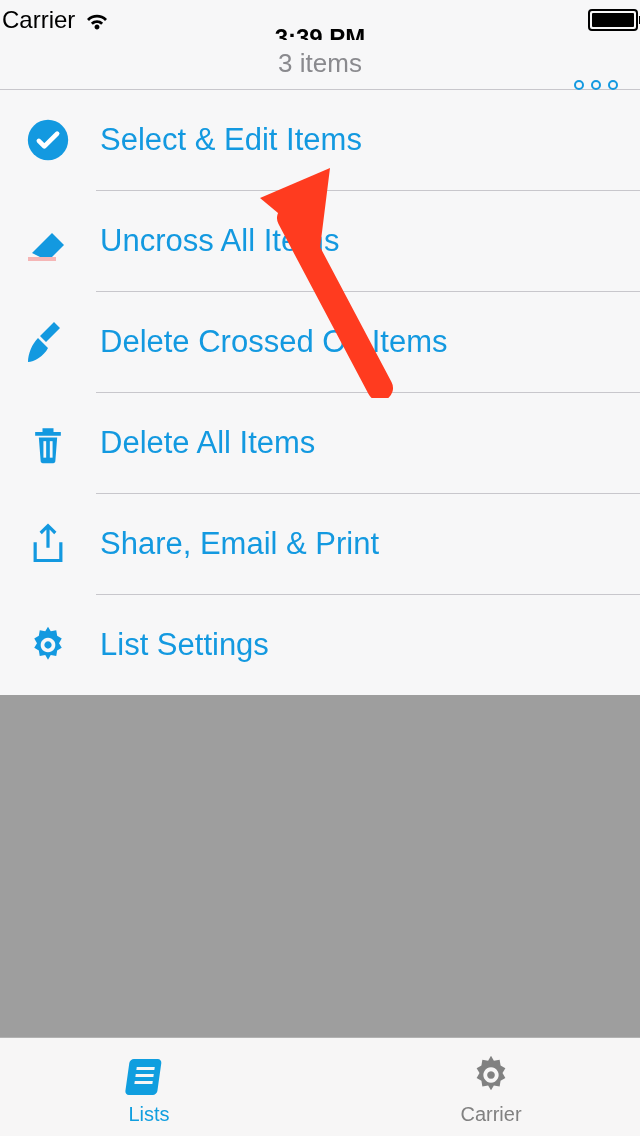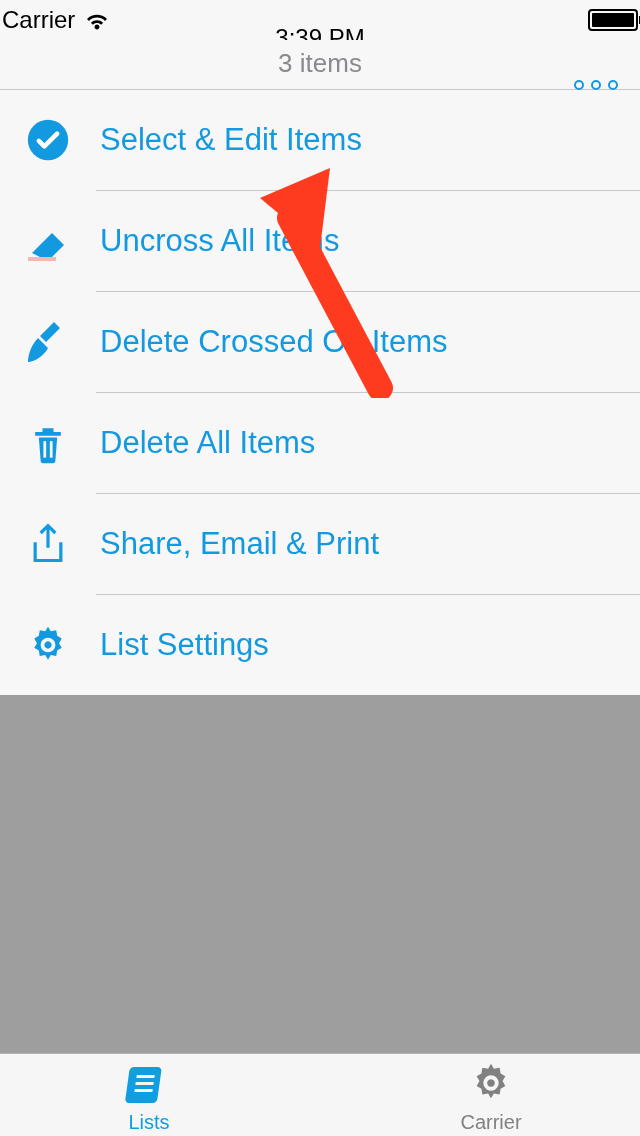--- a/index.html
+++ b/index.html
@@ -15,21 +15,21 @@
       height: 40px;
       background: #f7f7f8;
       display: flex;
       align-items: center;
       justify-content: space-between;
       padding: 0 2px;
       font-size: 24px;
       color: #000;
     }
     .status-left { display: flex; align-items: center; gap: 8px; }
-    .status-time { font-weight: 400; position: absolute; left: 50%; transform: translateX(-50%); margin-top: 36px; }
+    .status-time { font-weight: 700; position: absolute; left: 50%; transform: translateX(-50%); margin-top: 36px; }
     .wifi-icon { width: 28px; height: 20px; }
     .battery-icon { width: 50px; height: 22px; border: 2.5px solid #000; border-radius: 4px; position: relative; }
     .battery-icon::after { content: ""; position: absolute; right: -6px; top: 5px; width: 3px; height: 8px; background: #000; border-radius: 0 2px 2px 0; }
     .battery-fill { position: absolute; inset: 2px; background: #000; border-radius: 1px; }
 
     .nav-header {
       background: #f7f7f8;
       border-bottom: 1px solid #c8c7cc;
       padding: 8px 16px 10px;
       text-align: center;
@@ -91,21 +91,21 @@
       top: 168px;
       width: 160px;
       height: 230px;
       pointer-events: none;
     }
 
     .tab-bar {
       position: absolute;
       bottom: 0;
       left: 0; right: 0;
-      height: 83px;
+      height: 99px;
       background: #f7f6f6;
       border-top: 1px solid #b2b2b2;
       display: flex;
       gap: 44px;
     }
     .tab {
       flex: 1;
       display: flex;
       flex-direction: column;
       align-items: center;

